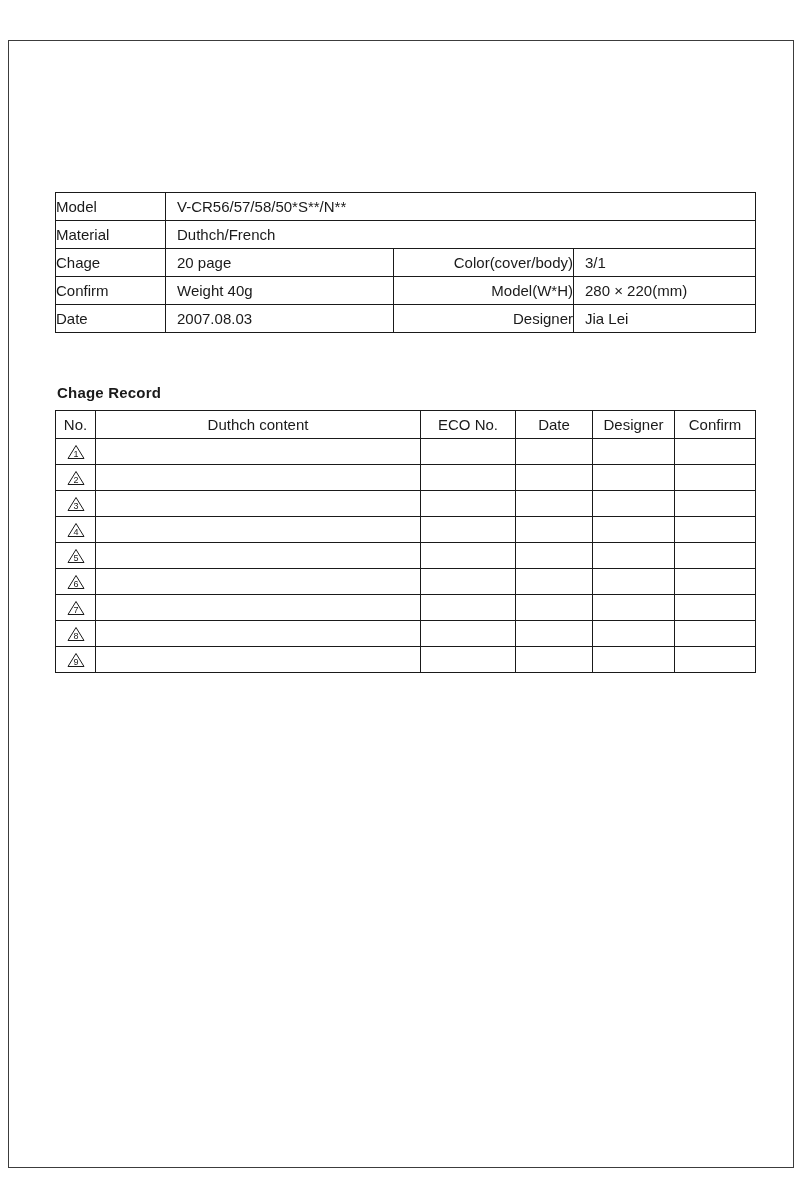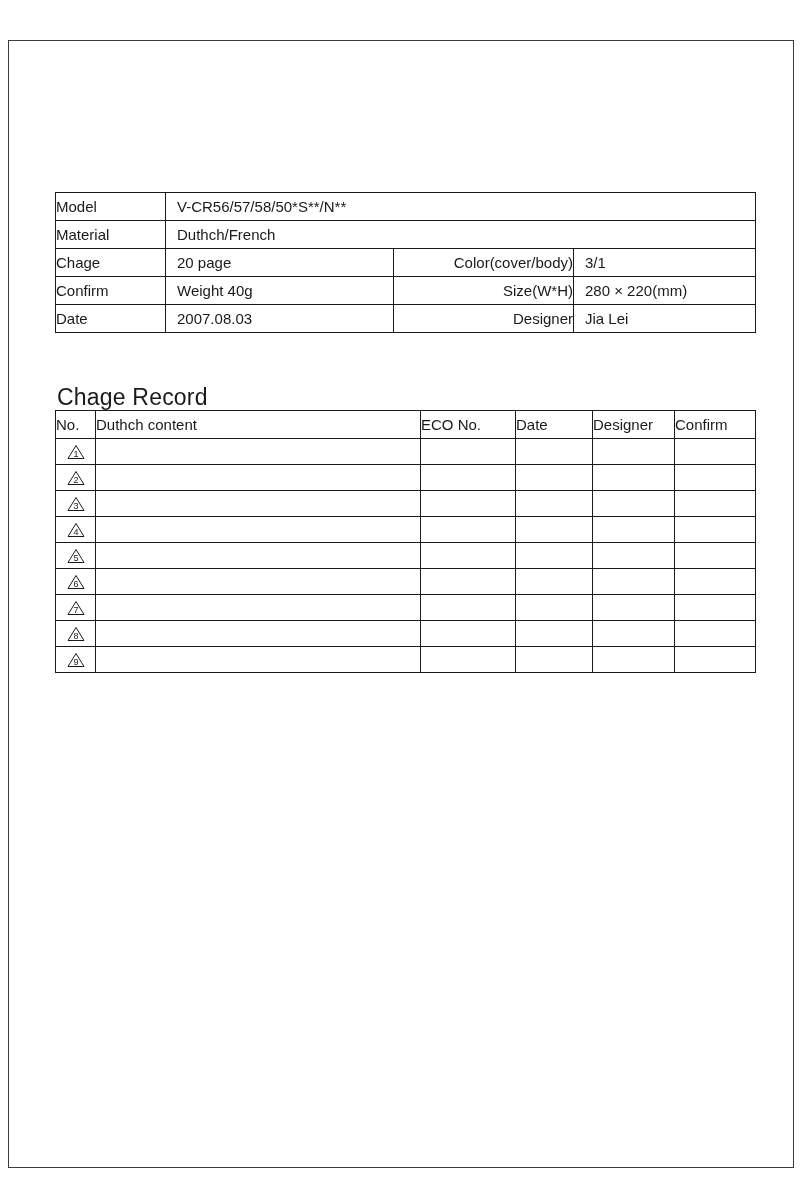--- a/index.html
+++ b/index.html
@@ -35,28 +35,28 @@
   
   .spec-table { left:55px; top:192px; width:700px; }
   .spec-table tr { height:28px; }
   .spec-table td.lbl { text-align:left; }
   .spec-table td.val { text-align:left; padding-left:11px; }
   .spec-table td.lbl2 { text-align:right; padding-left:9px; }
   
   .record-title {
     position:absolute;
     left:57px; top:384px;
-    font-size:23px;
-    font-weight:normal;
+    font-size:15px;
+    font-weight:bold;
     letter-spacing:0.2px;
   }
   .record-table { left:55px; top:410px; width:700px; }
   .record-table tr.hdr { height:28px; }
   .record-table tr.rec { height:26px; }
-  .record-table th { text-align:left; }
+  .record-table th { text-align:center; }
   .no-cell { text-align:center; }
   .no-cell svg { display:block; margin:1px auto 0 auto; }
   svg text {
     font-family:"Liberation Sans", sans-serif;
     fill:#1a1a1a;
   }
 </style>
 </head>
 <body>
 
@@ -80,21 +80,21 @@
     </tr>
     <tr>
       <td class="lbl">Chage</td>
       <td class="val">20 page</td>
       <td class="lbl2">Color(cover/body)</td>
       <td class="val">3/1</td>
     </tr>
     <tr>
       <td class="lbl">Confirm</td>
       <td class="val">Weight 40g</td>
-      <td class="lbl2">Size(W*H)</td>
+      <td class="lbl2">Model(W*H)</td>
       <td class="val">280 × 220(mm)</td>
     </tr>
     <tr>
       <td class="lbl">Date</td>
       <td class="val">2007.08.03</td>
       <td class="lbl2">Designer</td>
       <td class="val">Jia Lei</td>
     </tr>
   </tbody>
 </table>

